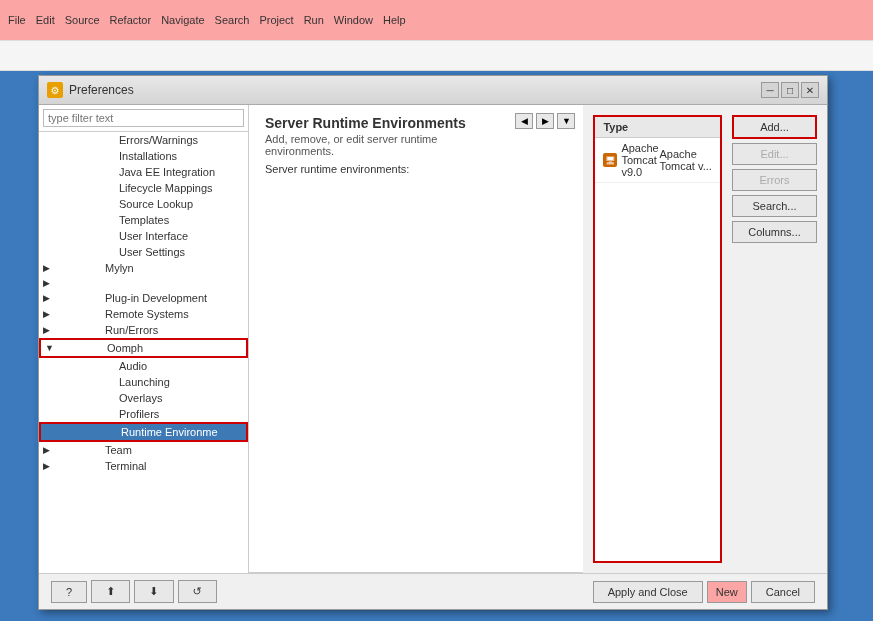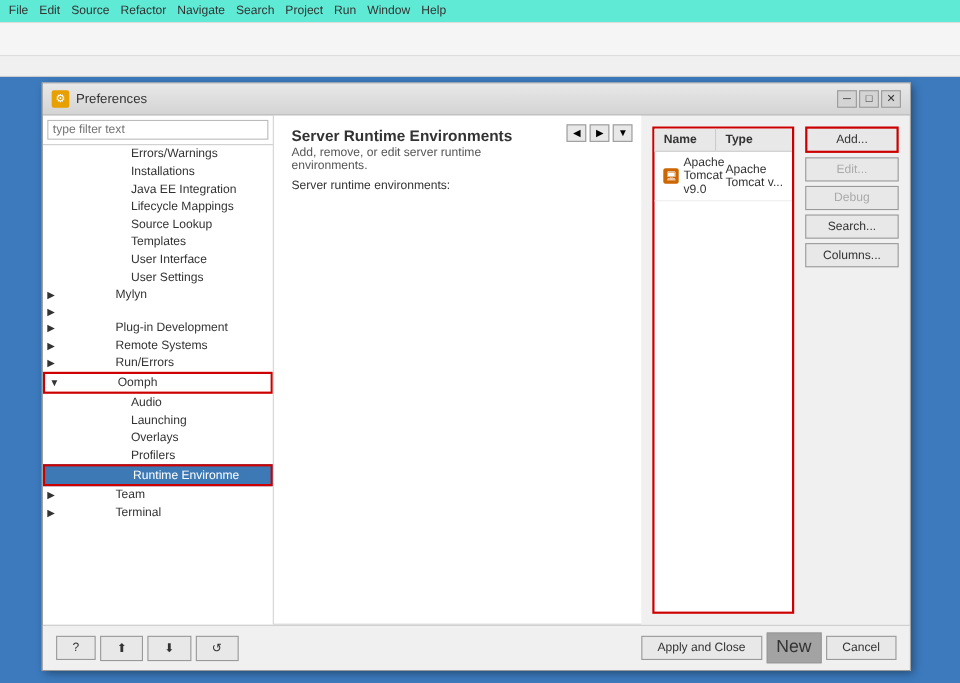--- a/index.html
+++ b/index.html
@@ -274,24 +274,24 @@
     .footer-btn {
       padding: 4px 14px;
       font-size: 11px;
       border: 1px solid #999;
       background: #e8e8e8;
       cursor: pointer;
       color: #333;
     }
 
     .footer-btn.new-label {
-      background: #a3a3a3;
+      background: #fca5a5;
       border: 1px solid #999;
       padding: 4px 8px;
-      font-size: 16px;
+      font-size: 11px;
     }
 
     
     .highlight-red {
       border: 2px solid #cc0000 !important;
     }
 
     
     ::-webkit-scrollbar { width: 8px; }
     ::-webkit-scrollbar-track { background: #f0f0f0; }
@@ -316,23 +316,23 @@
       left: 0;
       right: 0;
       height: 70px;
       background: #f0f0f0;
       border-bottom: 1px solid #ccc;
     }
 
     .ide-menubar {
       display: flex;
       gap: 10px;
-      padding: 4px 8px;
-      font-size: 11px;
-      background: #5eead4;
+      padding: 14px 8px;
+      font-size: 11px;
+      background: #fca5a5;
       border-bottom: 1px solid #ddd;
     }
 
     .ide-menubar span {
       color: #333;
       cursor: pointer;
     }
 
     .ide-toolbar {
       height: 30px;
@@ -528,38 +528,37 @@
           <div class="nav-arrow-btn">◀</div>
           <div class="nav-arrow-btn">▶</div>
           <div class="nav-arrow-btn">▼</div>
         </div>
       </div>
 
       <div class="content-area">
 
         <div class="table-panel table-highlighted">
           <div class="table-header">
-            <div class="table-col-header">Name</div>
             <div class="table-col-header">Type</div>
           </div>
 
           <div class="table-row">
             <div class="table-cell">
               <div class="server-icon">🖥</div>
               <span>Apache Tomcat v9.0</span>
             </div>
             <div class="table-cell">Apache Tomcat v...</div>
           </div>
         </div>
 
         <div class="action-buttons">
 
           <button class="action-btn primary-btn">Add...</button>
           <button class="action-btn" disabled="">Edit...</button>
-          <button class="action-btn" disabled="">Debug</button>
+          <button class="action-btn" disabled="">Errors</button>
           <button class="action-btn">Search...</button>
           <button class="action-btn">Columns...</button>
         </div>
       </div>
     </div>
   </div>
 
   <div class="dialog-footer">
     <button class="footer-btn">?</button>
     <button class="footer-btn">⬆</button>

